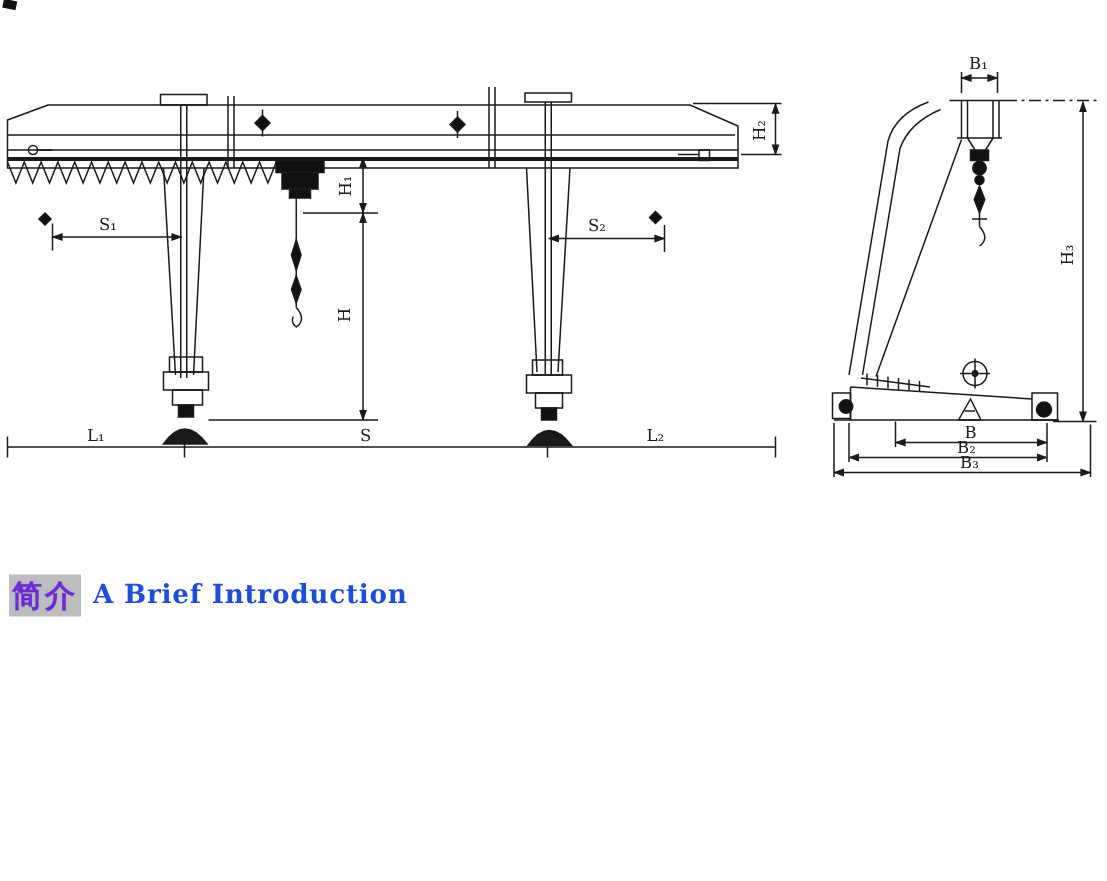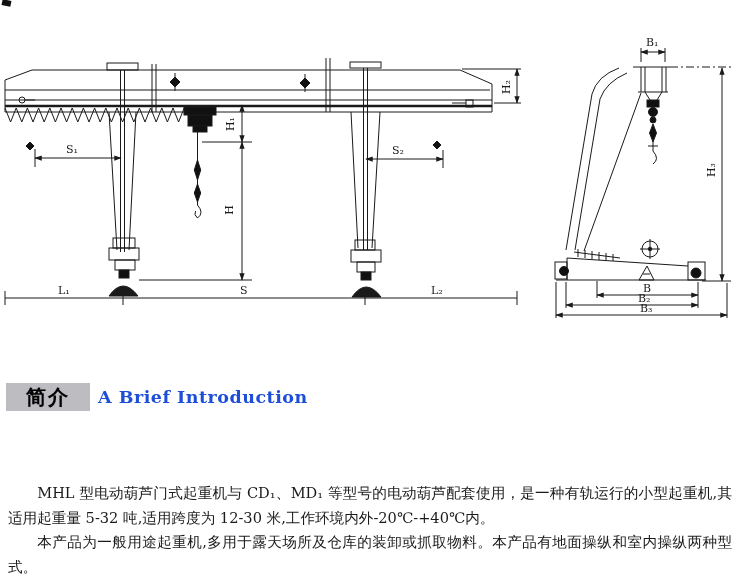--- a/index.html
+++ b/index.html
@@ -21,25 +21,25 @@
     font-family:"DejaVu Serif","Liberation Serif",serif;
     font-size:11px;fill:#1a1a1a;stroke:none;
   }
   .section-header{
     position:absolute;left:6px;top:383px;height:28px;
     display:flex;align-items:center;
   }
   .section-tag{
     display:inline-block;
     background:#bcbcc1;
-    color:#000000;
+    color:#6d28d9;
     font-weight:bold;
     font-size:20px;
     line-height:26px;
-    padding:1px 20px;
+    padding:1px 2px;
     letter-spacing:2px;
     text-shadow:0 0 1px #8a8a8f;
   }
   .section-title{
     margin-left:8px;
     font-weight:bold;
     font-size:17.5px;
     letter-spacing:0.5px;
     color:#1d4ed8;
   }
@@ -258,18 +258,14 @@
       <text x="638" y="302">B₂</text>
       <text x="640" y="312">B₃</text>
     </g>
   </svg>
 
   <div class="section-header">
     <span class="section-tag">简介</span>
     <span class="section-title">A Brief Introduction</span>
   </div>
 
-  <div class="intro">
-    <p>MHL 型电动葫芦门式起重机与 CD₁、MD₁ 等型号的电动葫芦配套使用，是一种有轨运行的小型起重机,其适用起重量 5-32 吨,适用跨度为 12-30 米,工作环境内外-20℃-+40℃内。</p>
-    <p>本产品为一般用途起重机,多用于露天场所及仓库的装卸或抓取物料。本产品有地面操纵和室内操纵两种型式。</p>
-  </div>
 
 </div>
 
 </body></html>

